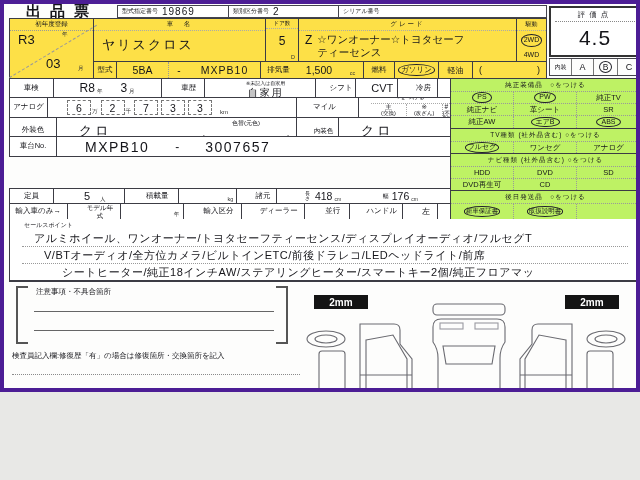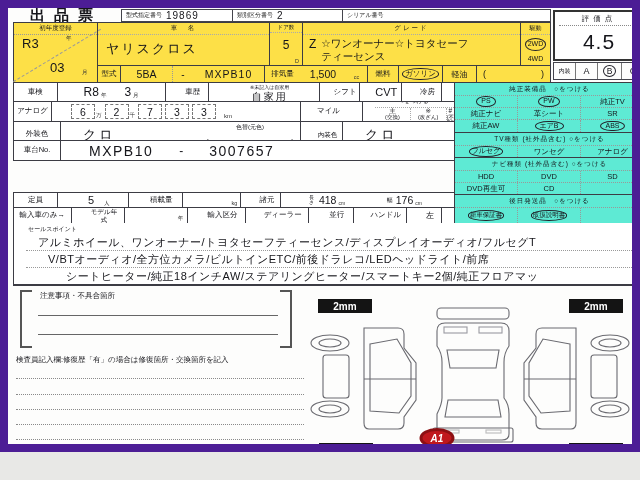--- a/index.html
+++ b/index.html
@@ -1,19 +1,19 @@
 <!DOCTYPE html>
 <html><head>
 <meta charset="utf-8">
 <style>
   html,body{margin:0;padding:0;background:#e8e8e6;}
   .sheet{
-    position:relative;width:640px;height:452px;background:#fdfdfc;
+    position:relative;width:640px;height:392px;background:#fdfdfc;
     font-family:"Liberation Sans","DejaVu Sans",sans-serif;color:#15151a;
-    border:8px solid #4c1d95;box-sizing:border-box;overflow:hidden;padding-left:28px;
+    border:4px solid #4c1d95;box-sizing:border-box;overflow:hidden;padding-left:28px;
   }
   .abs{position:absolute;}
   .hbox{position:absolute;top:1px;height:13px;border:1px solid #44444c;box-sizing:border-box;
         display:flex;align-items:center;background:#fff;}
   .hbox .lbl{font-size:6px;margin:0 4px 0 4px;color:#222;white-space:nowrap;}
   .hbox .val{font-size:10px;letter-spacing:1px;}
   .title{position:absolute;left:22px;top:-2px;font-size:15px;font-weight:bold;letter-spacing:9px;}
   
   .evalbox{position:absolute;left:545px;top:2px;width:92px;height:51px;border:2px solid #333;
            box-sizing:border-box;display:flex;flex-direction:column;align-items:center;background:#fff;}
@@ -36,21 +36,21 @@
         box-sizing:border-box;display:flex;background:#fde047;}
   .fr{width:84px;border-right:1px solid #3c3c44;position:relative;box-sizing:border-box;}
   .fr .frlab{font-size:6.5px;text-align:center;border-bottom:1px dotted #999;padding:1px 0;}
   .diag{position:absolute;left:-8px;top:32px;width:102px;border-top:1px dashed #9a9a9a;transform:rotate(-31deg);}
   .arright{flex:1;display:flex;flex-direction:column;}
   .rowA1{height:43px;display:flex;border-bottom:1px solid #3c3c44;box-sizing:border-box;}
   .rowA2{flex:1;display:flex;}
   .clab{font-size:6.5px;text-align:center;border-bottom:1px dotted #aaa;padding:1px 0;letter-spacing:2px;}
   
   .equip{position:absolute;left:446px;top:74px;width:191px;height:142px;border:1px solid #3c3c44;
-         box-sizing:border-box;display:flex;flex-direction:column;background:#5eead4;}
+         box-sizing:border-box;display:flex;flex-direction:column;background:#bef264;}
   .eqh{border-bottom:1px dotted #999;display:flex;align-items:center;justify-content:center;
        font-size:6.5px;letter-spacing:1px;box-sizing:border-box;}
   .eqr{border-bottom:1px dotted #999;display:flex;box-sizing:border-box;}
   .eqr:last-child,.eqh:last-child{border-bottom:none;}
   .eqc{width:63px;border-right:1px dotted #999;display:flex;align-items:center;justify-content:center;
        font-size:7.5px;box-sizing:border-box;}
   .eqc:last-child{border-right:none;flex:1;}
   
   .sales{position:absolute;left:5px;top:215px;width:632px;height:63px;border:1px solid #3c3c44;border-top:none;
          border-bottom:2px solid #3c3c44;box-sizing:border-box;background:#fff;}

